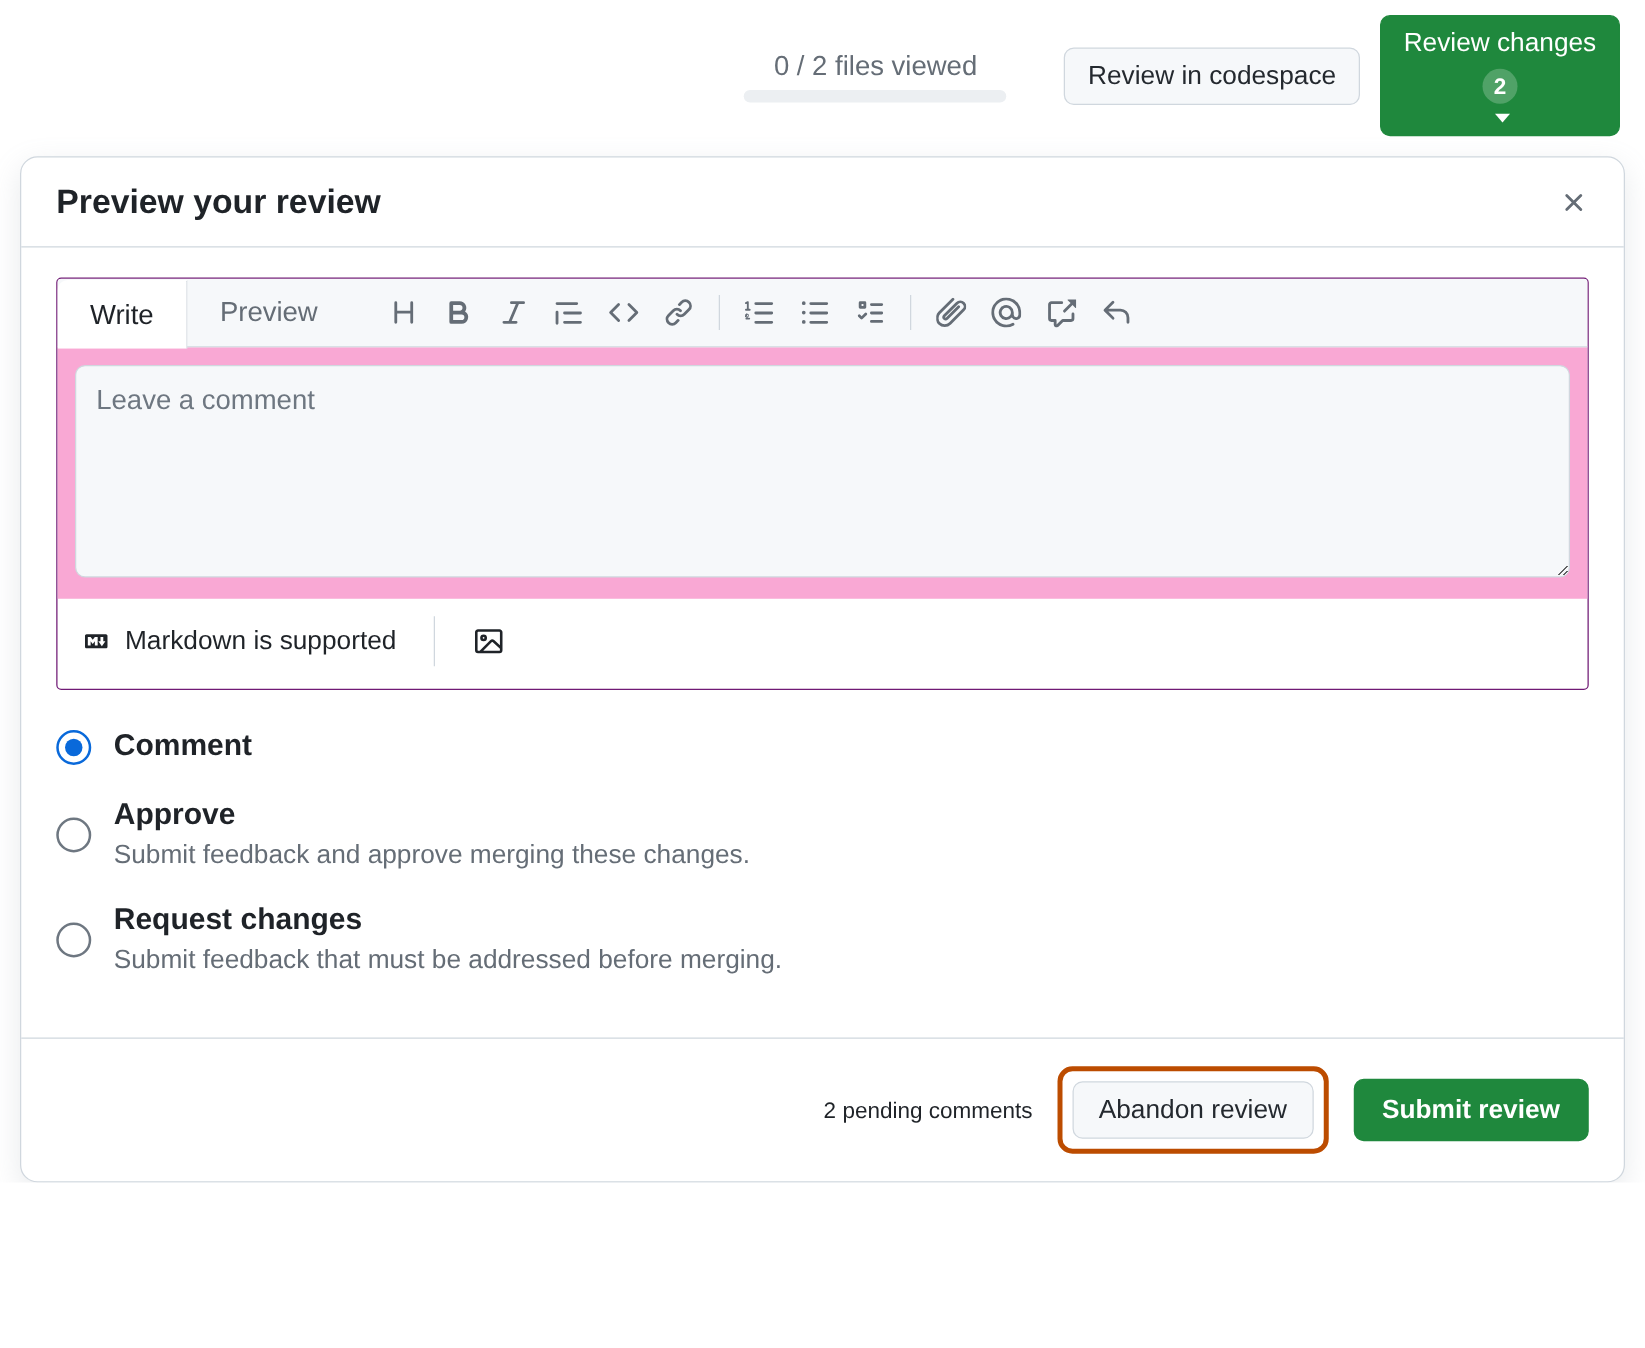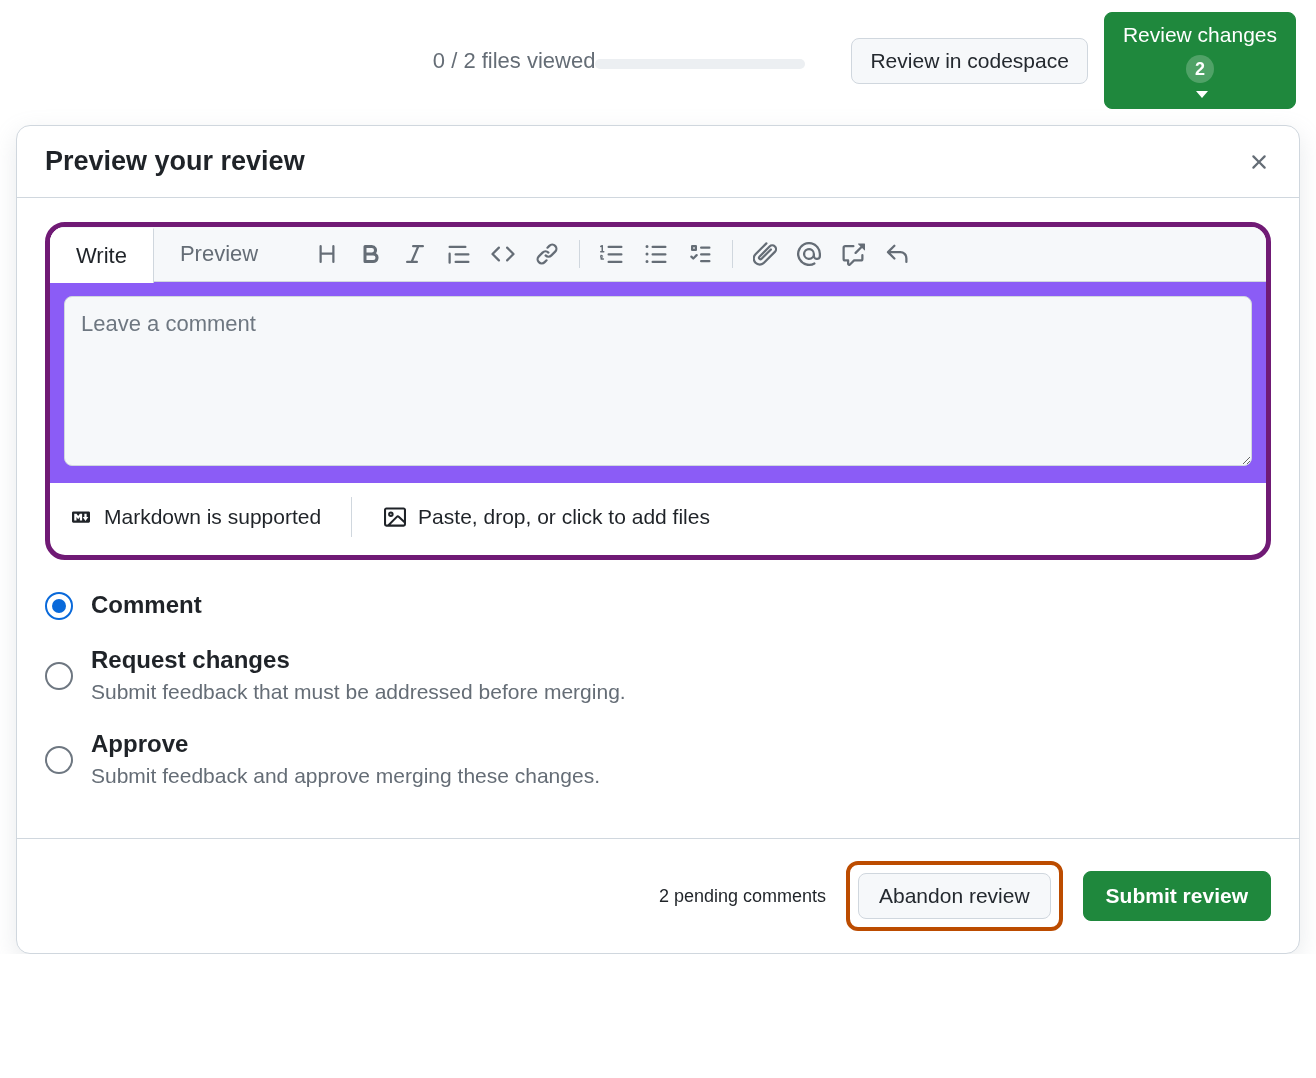--- a/index.html
+++ b/index.html
@@ -11,21 +11,21 @@
     }
     .topbar {
       display: flex;
       align-items: center;
       justify-content: flex-end;
       gap: 16px;
       padding: 12px 20px 16px 20px;
     }
     .files-viewed {
       display: flex;
-      flex-direction: row;
+      flex-direction: column;
       align-items: center;
       margin-right: 30px;
     }
     .files-viewed-text {
       font-size: 22px;
       color: #656d76;
     }
     .progress-track {
       width: 210px;
       height: 10px;
@@ -89,22 +89,22 @@
       font-weight: 600;
     }
     .close-x {
       cursor: pointer;
       color: #656d76;
     }
     .panel-body {
       padding: 24px 28px;
     }
     .editor-card {
-      border: 5px solid #701a75;
-      border-radius: 20px;
+      border: 1px solid #701a75;
+      border-radius: 4px;
       overflow: hidden;
     }
     .toolbar {
       display: flex;
       align-items: stretch;
       background: #f6f8fa;
       border-bottom: 1px solid #d0d7de;
     }
     .tab {
       padding: 14px 26px;
@@ -139,21 +139,21 @@
       color: #656d76;
       cursor: pointer;
       border-radius: 6px;
     }
     .tool-sep {
       width: 1px;
       height: 28px;
       background: #d0d7de;
       margin: 0 10px;
     }
-    .comment-area-wrap { padding: 14px; background: #8b5cf6; }
+    .comment-area-wrap { padding: 14px; background: #f9a8d4; }
     .comment-area {
       width: 100%;
       min-height: 170px;
       padding: 14px 16px;
       font-size: 22px;
       border: 1px solid #d0d7de;
       border-radius: 8px;
       background: #f6f8fa;
       resize: vertical;
       font-family: inherit;
@@ -361,44 +361,43 @@
           <svg width="26" height="18" viewBox="0 0 16 16" fill="currentColor">
               <path d="M14.85 3c.63 0 1.15.52 1.14 1.15v7.7c0 .63-.51 1.15-1.15 1.15H1.15C.52 13 0 12.48 0 11.84V4.15C0 3.52.52 3 1.15 3ZM9 11V5H7L5.5 7 4 5H2v6h2V8l1.5 1.92L7 8v3Zm2.99.5L14.5 8H13V5h-2v3H9.5Z"></path>
             </svg>
           <span>Markdown is supported</span>
         </div>
         <div class="sep"></div>
         <div class="footer-item">
           <svg width="26" height="22" viewBox="0 0 16 16" fill="currentColor">
               <path d="M16 13.25A1.75 1.75 0 0 1 14.25 15H1.75A1.75 1.75 0 0 1 0 13.25V2.75C0 1.784.784 1 1.75 1h12.5c.966 0 1.75.784 1.75 1.75ZM1.75 2.5a.25.25 0 0 0-.25.25v10.5c0 .138.112.25.25.25h.94l.03-.03 6.077-6.078a1.75 1.75 0 0 1 2.412-.06L14.5 10.31V2.75a.25.25 0 0 0-.25-.25Zm12.5 11a.25.25 0 0 0 .25-.25v-.917l-4.298-3.889a.25.25 0 0 0-.344.009L4.81 13.5ZM7 6a2 2 0 1 1-3.999.001A2 2 0 0 1 7 6ZM5.5 6a.5.5 0 1 0-1 0 .5.5 0 0 0 1 0Z"></path>
             </svg>
-          <span>Paste, drop, or click to add files</span>
         </div>
       </div>
     </div>
 
     <div class="radios">
       <div class="radio-row">
         <div class="radio-input checked"></div>
         <div>
           <div class="radio-label">Comment</div>
         </div>
       </div>
       <div class="radio-row">
         <div class="radio-input"></div>
         <div>
-          <div class="radio-label">Request changes</div>
-          <div class="radio-desc">Submit feedback that must be addressed before merging.</div>
+          <div class="radio-label">Approve</div>
+          <div class="radio-desc">Submit feedback and approve merging these changes.</div>
         </div>
       </div>
       <div class="radio-row">
         <div class="radio-input"></div>
         <div>
-          <div class="radio-label">Approve</div>
-          <div class="radio-desc">Submit feedback and approve merging these changes.</div>
+          <div class="radio-label">Request changes</div>
+          <div class="radio-desc">Submit feedback that must be addressed before merging.</div>
         </div>
       </div>
     </div>
   </div>
 
   <div class="panel-footer">
     <div class="pending-text">2 pending comments</div>
     <div class="highlight-ring">
       <button class="btn-secondary">Abandon review</button>
     </div>

